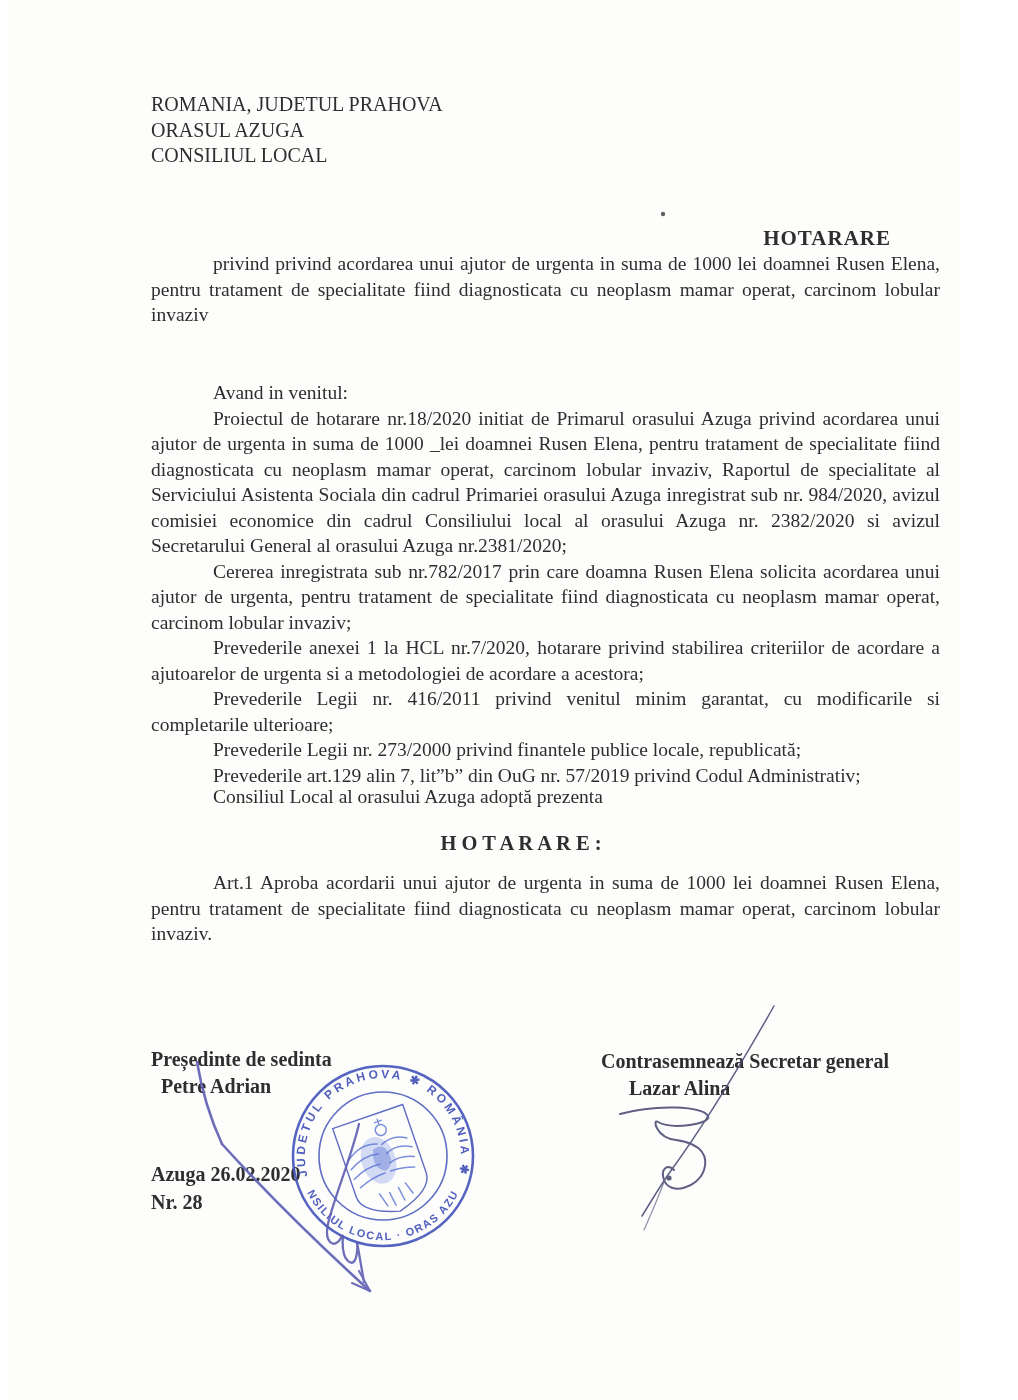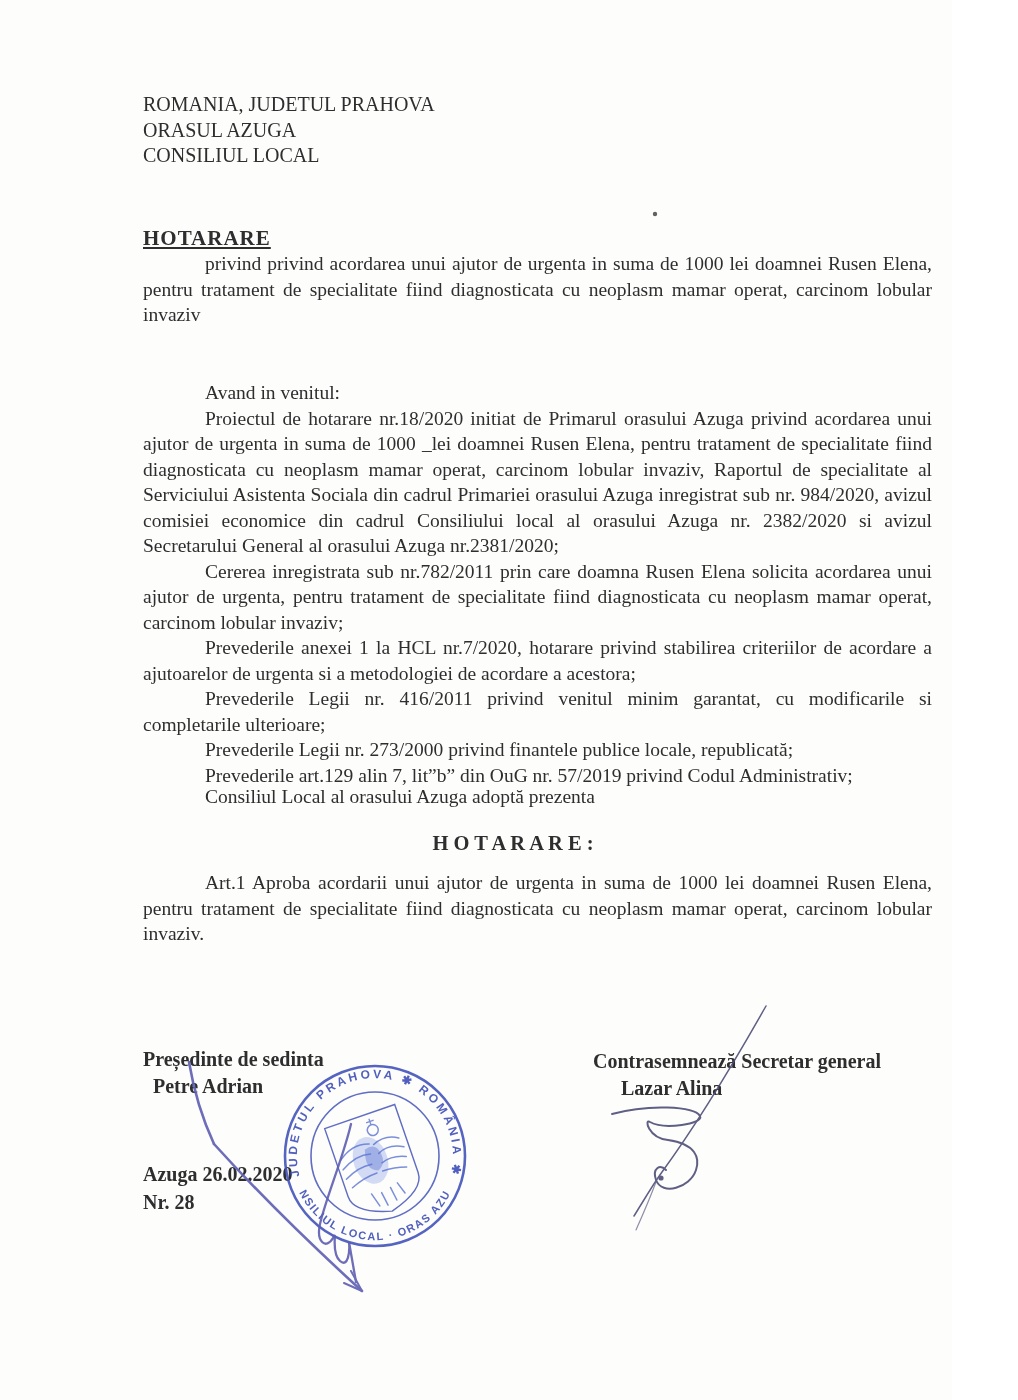--- a/index.html
+++ b/index.html
@@ -1,28 +1,28 @@
 <!DOCTYPE html>
 <html><head>
 <meta charset="utf-8">
 <style>
   html,body { margin:0; padding:0; }
   body {
     width:1018px; height:1400px; background:#ffffff;
     font-family:"Liberation Serif", serif; color:#2e2e2e;
   }
-  .page { position:relative; width:952px; height:1400px; background:#fdfdfc; overflow:hidden; }
+  .page { position:relative; width:952px; height:1400px; background:#fdfdfc; overflow:hidden;margin-left:8px; }
   .abs { position:absolute; }
   .col { left:143px; width:789px; }
   p { margin:0; }
   .body-text { font-size:19.5px; line-height:25.5px; text-align:justify; }
   .indent { text-indent:62px; }
   .bold { font-weight:normal; }
   .header-block { font-size:20px; line-height:25.5px; }
-  .title-block { width:740px; text-align:left; font-size:21px; font-weight:bold; letter-spacing:1px;text-decoration:underline; }
+  .title-block { width:740px; text-align:right; font-size:21px; font-weight:bold; letter-spacing:1px; }
   .decision-heading { width:740px; text-align:center; font-size:20.5px; font-weight:bold; }
   .sig-block { font-size:20px; line-height:27px; font-weight:bold; }
   .footer-block { font-size:20px; line-height:28px; font-weight:bold; }
   .overlay { position:absolute; top:0; left:0; pointer-events:none; }
 </style>
 </head>
 <body>
 
 <div class="page">
 
@@ -32,21 +32,21 @@
     <p class="bold">CONSILIUL LOCAL</p>
   </div>
 
   <div class="abs col title-block" style="top:226px;">HOTARARE</div>
 
   <div class="abs col body-text indent" style="top:251px;">privind privind acordarea unui ajutor de urgenta in suma de 1000 lei  doamnei Rusen Elena, pentru  tratament de specialitate fiind diagnosticata  cu neoplasm mamar operat, carcinom lobular invaziv</div>
 
   <div class="abs col body-text" style="top:380px;">
     <p class="indent">Avand in venitul:</p>
     <p class="indent">Proiectul de hotarare nr.18/2020 initiat de Primarul orasului Azuga privind acordarea unui ajutor de urgenta in suma de 1000  _lei  doamnei Rusen Elena, pentru  tratament de specialitate fiind diagnosticata  cu neoplasm mamar operat, carcinom lobular invaziv, Raportul de specialitate al Serviciului Asistenta Sociala din cadrul Primariei orasului Azuga inregistrat sub nr. 984/2020, avizul comisiei economice din cadrul Consiliului local al orasului Azuga nr. 2382/2020 si avizul Secretarului General al orasului Azuga nr.2381/2020;</p>
-    <p class="indent">Cererea inregistrata sub nr.782/2011 prin care doamna Rusen Elena solicita acordarea unui ajutor de urgenta, pentru  tratament de specialitate fiind diagnosticata cu neoplasm mamar operat, carcinom lobular invaziv;</p>
+    <p class="indent">Cererea inregistrata sub nr.782/2017 prin care doamna Rusen Elena solicita acordarea unui ajutor de urgenta, pentru  tratament de specialitate fiind diagnosticata cu neoplasm mamar operat, carcinom lobular invaziv;</p>
     <p class="indent">Prevederile anexei 1 la HCL nr.7/2020, hotarare privind stabilirea criteriilor de acordare a ajutoarelor de urgenta si a metodologiei de acordare a acestora;</p>
     <p class="indent">Prevederile Legii nr. 416/2011 privind venitul minim garantat, cu modificarile si completarile ulterioare;</p>
     <p class="indent">Prevederile Legii nr. 273/2000 privind finantele publice locale, republicată;</p>
     <p class="indent">Prevederile art.129 alin 7, lit”b” din OuG nr. 57/2019 privind Codul Administrativ;</p>
   </div>
 
   <div class="abs col decision-heading" style="top:832px;">H O T A R A R E :</div>
 
   <div class="abs bold" style="top:786px; left:205px; font-size:19.5px;">Consiliul Local al orasului Azuga adoptă prezenta</div>
 

